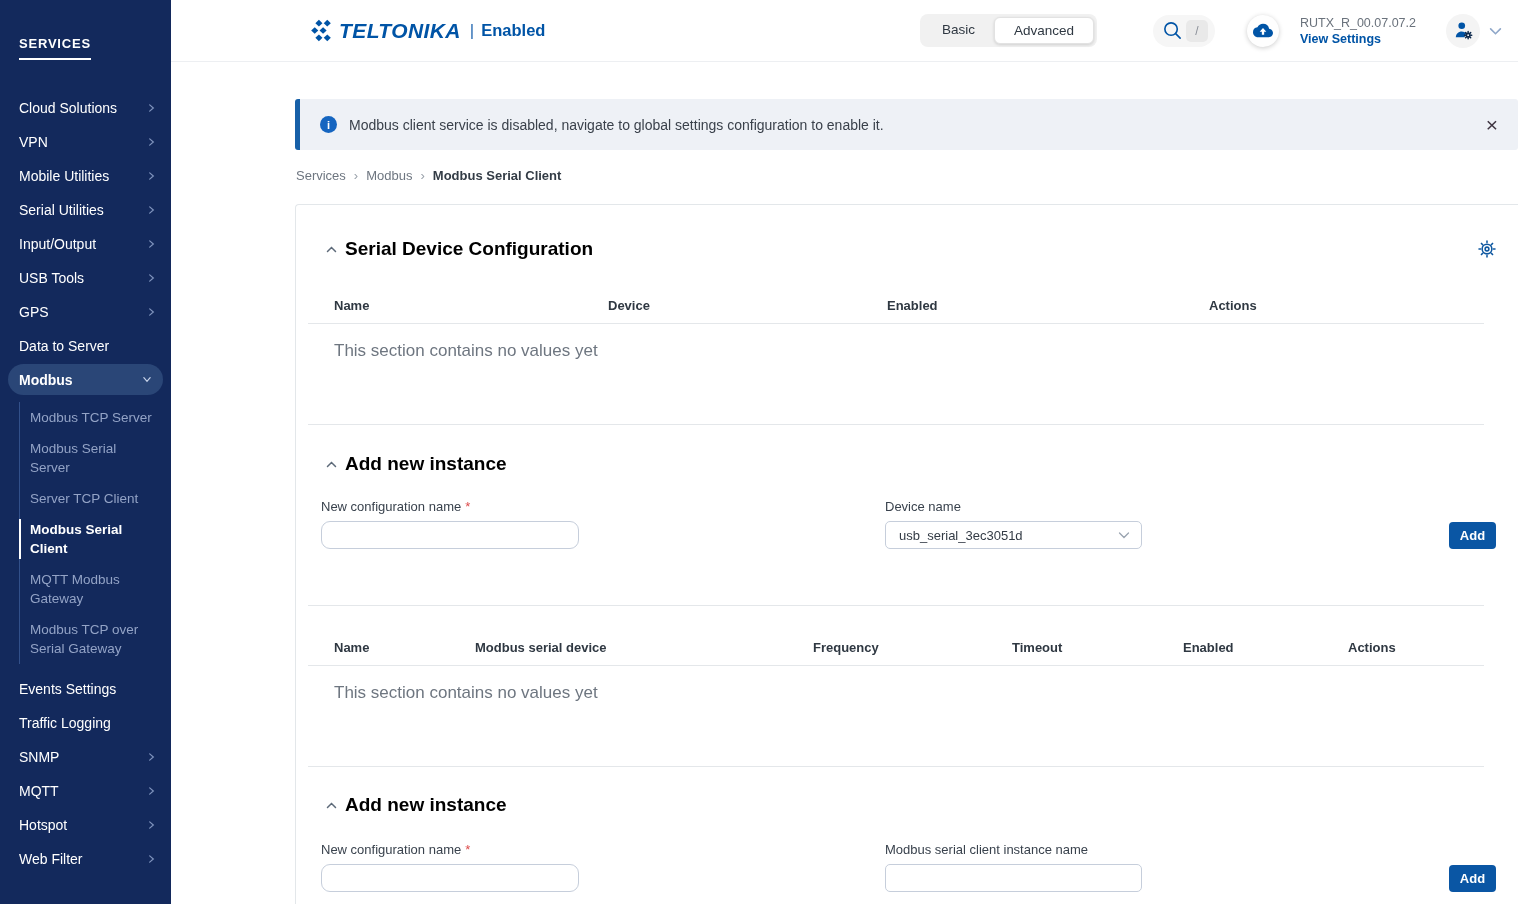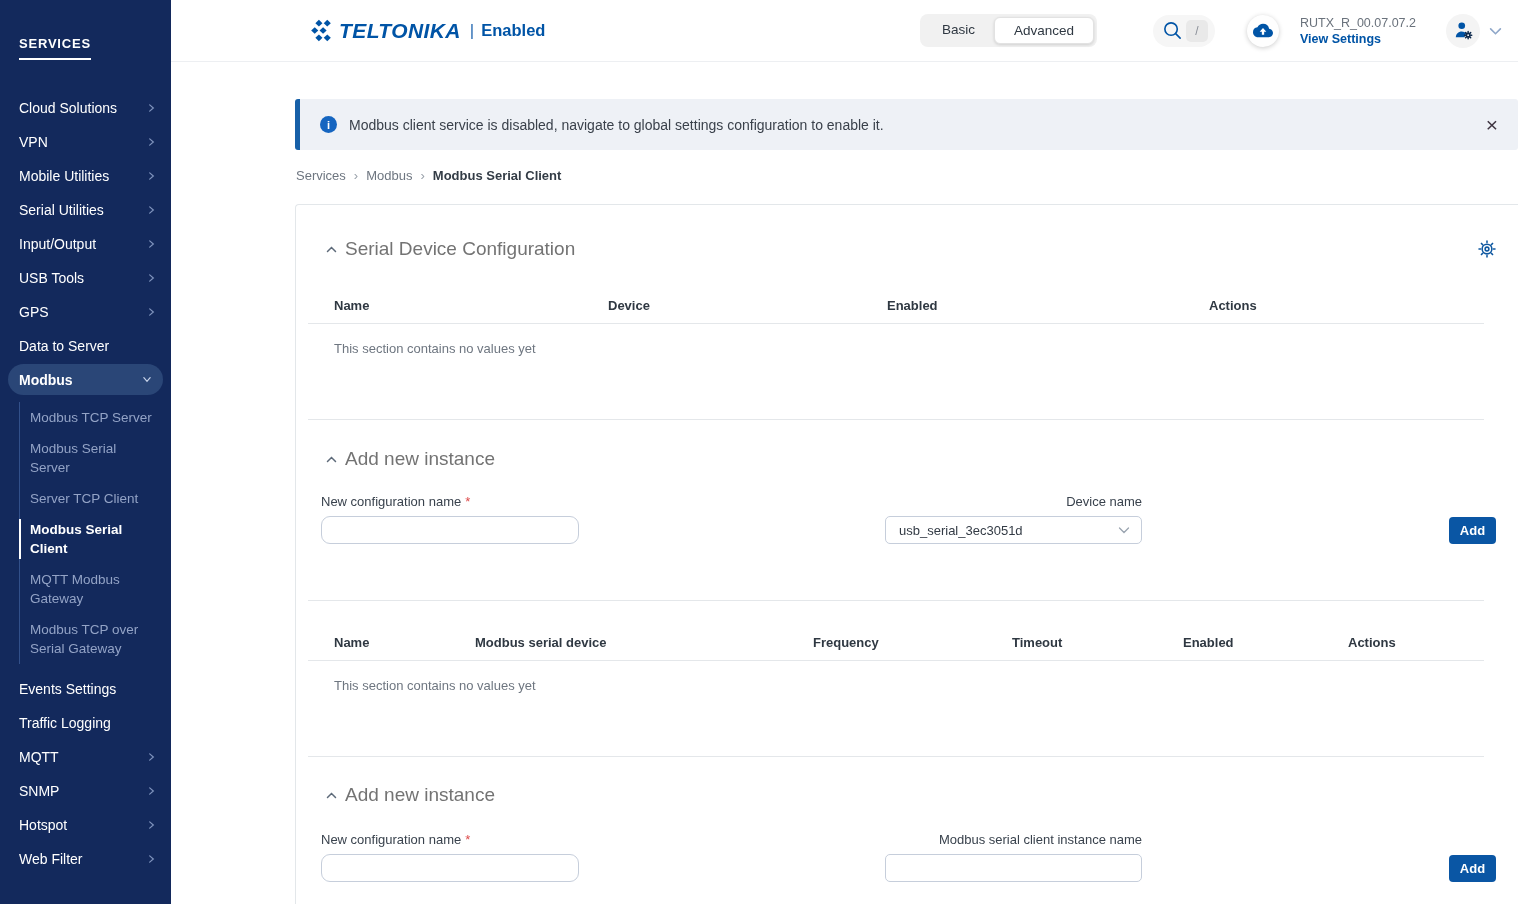--- a/index.html
+++ b/index.html
@@ -73,42 +73,42 @@
     font-size:13px; color:#6e7680; }
   .crumb { cursor:pointer; }
   .crumb-sep { color:#9aa2ab; font-size:13px; }
   .crumb.current { color:#333c46; font-weight:bold; cursor:default; }
 
   
   .card { margin-top:21px; height:790px; border:1px solid #e3e7ea; border-right:none;
     border-radius:4px 0 0 0; background:#fff; padding-right:22px; }
   .section-head { display:flex; align-items:center; margin:33px 0 0 30px; cursor:pointer; }
   .collapse-chev { display:flex; color:#5d6a79; margin-right:8px; }
-  .section-title { font-size:19px; font-weight:normal; color:#737373; }
+  .section-title { font-size:19px; font-weight:bold; color:#000000; }
   .gear-btn { margin-left:auto; display:flex; cursor:pointer; }
 
   .thead { display:grid; margin:38px 0 0 38px; font-size:13px; font-weight:bold; color:#2f3842; }
   .thead.t1 { grid-template-columns:274px 279px 322px 1fr; }
   .thead.t2 { grid-template-columns:141px 338px 199px 171px 165px 1fr; }
   .tdivider { height:1px; background:#e4e7ea; margin:10px 12px 0 12px; }
-  .empty-text { margin:17px 0 0 38px; font-size:13px; color:#6e7680; }
+  .empty-text { margin:17px 0 0 38px; font-size:17px; color:#6e7680; }
   .section-divider { height:1px; background:#e4e7ea; margin:63px 12px 0 12px; }
 
   .form-row { display:flex; align-items:flex-end; margin:24px 0 0 25px; }
   .field { display:flex; flex-direction:column; }
   .field-label { font-size:13px; color:#39424d; margin-bottom:7px; display:flex; gap:4px; }
   .req { color:#dd4b4b; }
   .text-input { width:258px; height:28px; border:1px solid #c6cedb; border-radius:9px;
     background:#fff; font-family:"Liberation Sans",sans-serif; font-size:13px; padding:0 11px;
     color:#333b45; outline:none; }
   .select { width:257px; height:28px; border:1px solid #c6cedb; border-radius:5px;
     display:flex; align-items:center; justify-content:space-between; padding:0 11px 0 13px;
     font-size:13px; color:#333b45; cursor:pointer; background:#fff; }
   .select .sel-chev { display:flex; color:#9aa4b0; }
-  .field2 { margin-left:306px;align-items:flex-end; }
+  .field2 { margin-left:306px; }
   .add-btn { margin-left:auto; width:47px; height:27px; background:#0a56a4; color:#fff;
     border:none; border-radius:4px; font-family:"Liberation Sans",sans-serif; font-size:13px;
     font-weight:bold; cursor:pointer; display:flex; align-items:center; justify-content:center; }
 </style>
 </head>
 <body>
 
 <div class="app">
 
   <aside class="sidebar">
@@ -194,29 +194,29 @@
         <div class="sub-item">Modbus TCP over Serial Gateway</div>
       </div>
 
       <div class="nav-item">
         <span>Events Settings</span>
       </div>
       <div class="nav-item">
         <span>Traffic Logging</span>
       </div>
       <div class="nav-item">
+        <span>SNMP</span>
+        <span class="chev">
+            <svg width="9" height="10" viewBox="0 0 10 10">
+              <path d="M3 1.5 L7 5 L3 8.5" fill="none" stroke="currentColor" stroke-width="1.4" stroke-linecap="round"></path>
+            </svg>
+          </span>
+      </div>
+      <div class="nav-item">
         <span>MQTT</span>
-        <span class="chev">
-            <svg width="9" height="10" viewBox="0 0 10 10">
-              <path d="M3 1.5 L7 5 L3 8.5" fill="none" stroke="currentColor" stroke-width="1.4" stroke-linecap="round"></path>
-            </svg>
-          </span>
-      </div>
-      <div class="nav-item">
-        <span>SNMP</span>
         <span class="chev">
             <svg width="9" height="10" viewBox="0 0 10 10">
               <path d="M3 1.5 L7 5 L3 8.5" fill="none" stroke="currentColor" stroke-width="1.4" stroke-linecap="round"></path>
             </svg>
           </span>
       </div>
       <div class="nav-item">
         <span>Hotspot</span>
         <span class="chev">
             <svg width="9" height="10" viewBox="0 0 10 10">

